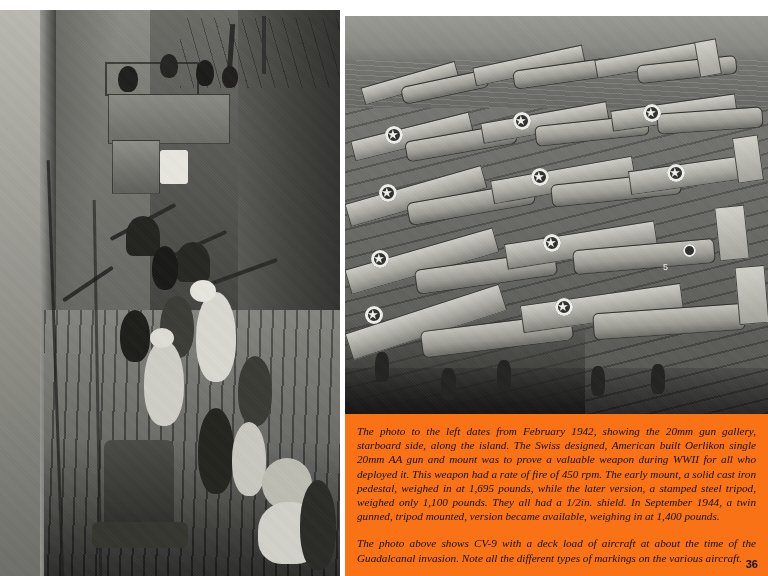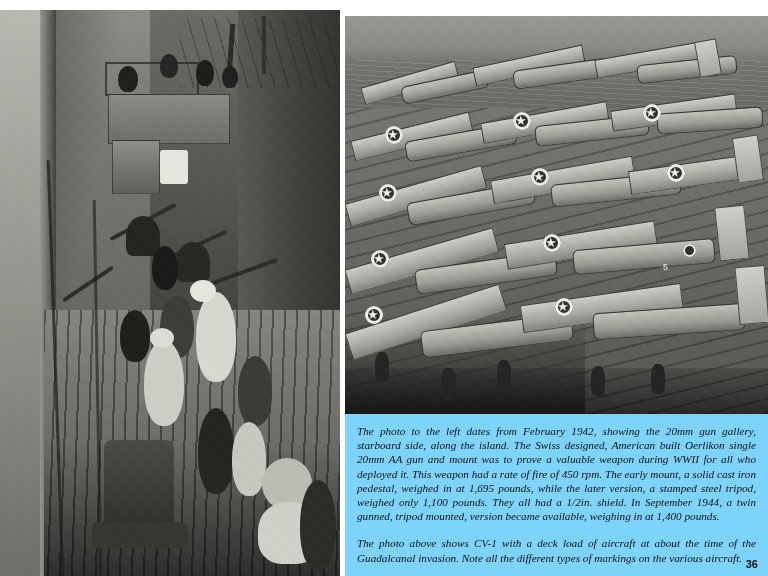--- a/index.html
+++ b/index.html
@@ -181,21 +181,21 @@
     border-radius: 40% 40% 30% 30%;
   }
 
   
   .caption-box {
     position: absolute;
     left: 345px;
     top: 414px;
     width: 423px;
     height: 162px;
-    background: #7dd3fc;
+    background: #f97316;
     padding: 10px 12px 0 12px;
     box-sizing: border-box;
   }
   .caption-p {
     font-family: "Liberation Serif", serif;
     font-style: italic;
     font-size: 11.2px;
     line-height: 14.2px;
     color: #111111;
     text-align: justify;
@@ -354,18 +354,18 @@
     <div class="dark-figure" style="left:246px;top:350px;width:14px;height:30px;"></div>
     <div class="dark-figure" style="left:306px;top:348px;width:14px;height:30px;"></div>
 
     <div style="position:absolute;left:318px;top:246px;color:#f0f0ea;font-family:'Liberation Sans',sans-serif;font-size:9px;">5</div>
 
     <div class="noise"></div>
   </div>
 
   <div class="caption-box">
     <p class="caption-p">The photo to the left dates from February 1942, showing the 20mm gun gallery, starboard side, along the island. The Swiss designed, American built Oerlikon single 20mm AA gun and mount was to prove a valuable weapon during WWII for all who deployed it. This weapon had a rate of fire of 450 rpm. The early mount, a solid cast iron pedestal, weighed in at 1,695 pounds, while the later version, a stamped steel tripod, weighed only 1,100 pounds. They all had a 1/2in. shield. In September 1944, a twin gunned, tripod mounted, version became available, weighing in at 1,400 pounds.</p>
-    <p class="caption-p">The photo above shows CV-1 with a deck load of aircraft at about the time of the Guadalcanal invasion. Note all the different types of markings on the various aircraft.</p>
+    <p class="caption-p">The photo above shows CV-9 with a deck load of aircraft at about the time of the Guadalcanal invasion. Note all the different types of markings on the various aircraft.</p>
   </div>
 
   <div class="page-number">36</div>
 
 </div>
 
 </body></html>

